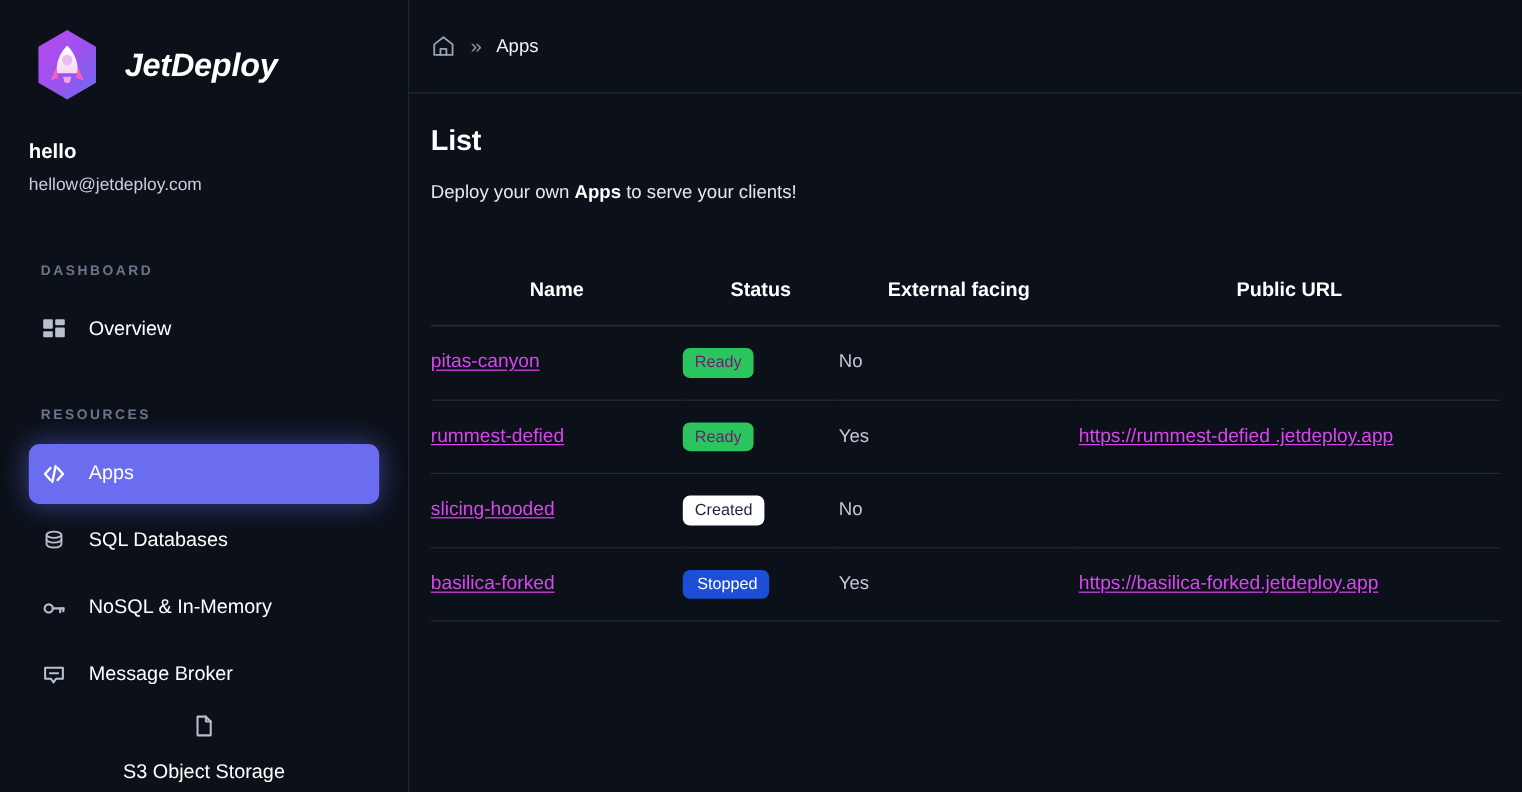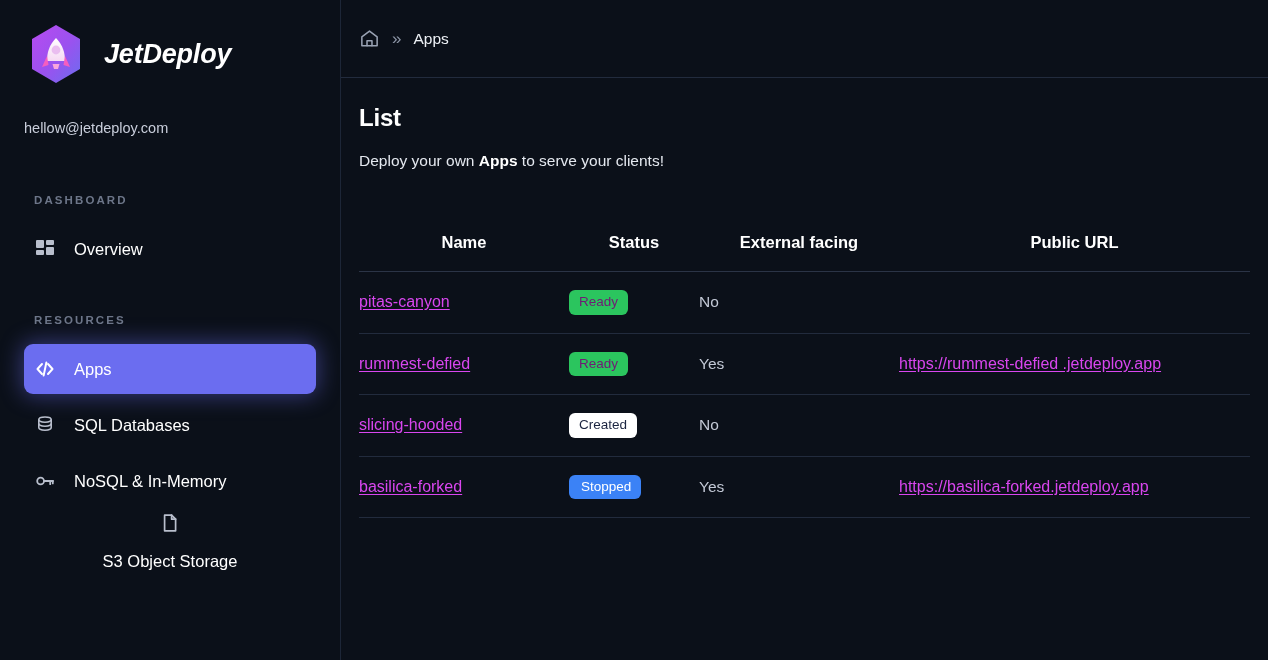--- a/index.html
+++ b/index.html
@@ -201,21 +201,21 @@
     display: inline-block;
     padding: 4px 10px 5px 10px;
     border-radius: 6px;
     font-size: 13.5px;
     line-height: 1.15;
     font-weight: normal;
     white-space: nowrap;
   }
   .badge.ready   { background: #2bc55e; color: #701a75; }
   .badge.created { background: #ffffff; color: #1c2540; }
-  .badge.stopped { background: #3b82f6; color: #ffffff; padding-left: 12px; }
+  .badge.stopped { background: #1d4ed8; color: #ffffff; padding-left: 12px; }
 
   .cell-plain { color: #c3c9d6; }
 </style>
 </head>
 <body>
 
 <div class="app-shell">
 
   <aside class="sidebar">
 
@@ -238,20 +238,21 @@
           <circle cx="32" cy="28" r="4.4" fill="#eabdf0"></circle>
           <path d="M23 34 L18 45 L24.5 43 Z" fill="#f55ec0"></path>
           <path d="M41 34 L46 45 L39.5 43 Z" fill="#f55ec0"></path>
           <path d="M28.5 42 L35.5 42 L34 47 L30 47 Z" fill="#f9a6dd"></path>
         </svg>
       </div>
       <div class="brand-name">JetDeploy</div>
     </div>
 
     <div class="account">
+      <div class="account-name">hello</div>
       <div class="account-email">hellow@jetdeploy.com</div>
     </div>
 
     <div class="nav-group">
       <div class="nav-section-label" style="margin-top:54px;margin-bottom:18px;">DASHBOARD</div>
 
       <div class="nav-item">
         <span class="nav-icon">
           <svg width="20" height="20" viewBox="0 0 20 20" fill="currentColor" aria-hidden="true">
             <rect x="1" y="1" width="8" height="8" rx="1"></rect>
@@ -294,20 +295,29 @@
           <svg width="20" height="20" viewBox="0 0 20 20" fill="none" stroke="currentColor" stroke-width="1.8" stroke-linecap="round" aria-hidden="true">
             <circle cx="5.6" cy="10" r="3.4"></circle>
             <line x1="9" y1="10" x2="18" y2="10"></line>
             <line x1="15.2" y1="10" x2="15.2" y2="13.2"></line>
             <line x1="17.8" y1="10" x2="17.8" y2="12.4"></line>
           </svg>
         </span>
         <span>NoSQL &amp; In-Memory</span>
       </div>
 
+      <div class="nav-item" style="margin-top:6px;">
+        <span class="nav-icon">
+          <svg width="20" height="20" viewBox="0 0 20 20" fill="none" stroke="currentColor" stroke-width="1.7" stroke-linejoin="round" stroke-linecap="round" aria-hidden="true">
+            <path d="M2.6 3.4 h14.8 v9.2 h-5.6 l-2.2 3 -2.2 -3 h-4.8 Z"></path>
+            <line x1="6.6" y1="8" x2="13.4" y2="8"></line>
+          </svg>
+        </span>
+        <span>Message Broker</span>
+      </div>
 
       <div class="nav-item" style="margin-top:6px;flex-direction:column;">
         <span class="nav-icon">
           <svg width="20" height="20" viewBox="0 0 20 20" fill="none" stroke="currentColor" stroke-width="1.7" stroke-linejoin="round" stroke-linecap="round" aria-hidden="true">
             <path d="M4.6 2.2 h7 l4 4 v11.6 h-11 Z"></path>
             <polyline points="11.6,2.2 11.6,6.2 15.6,6.2"></polyline>
           </svg>
         </span>
         <span>S3 Object Storage</span>
       </div>

